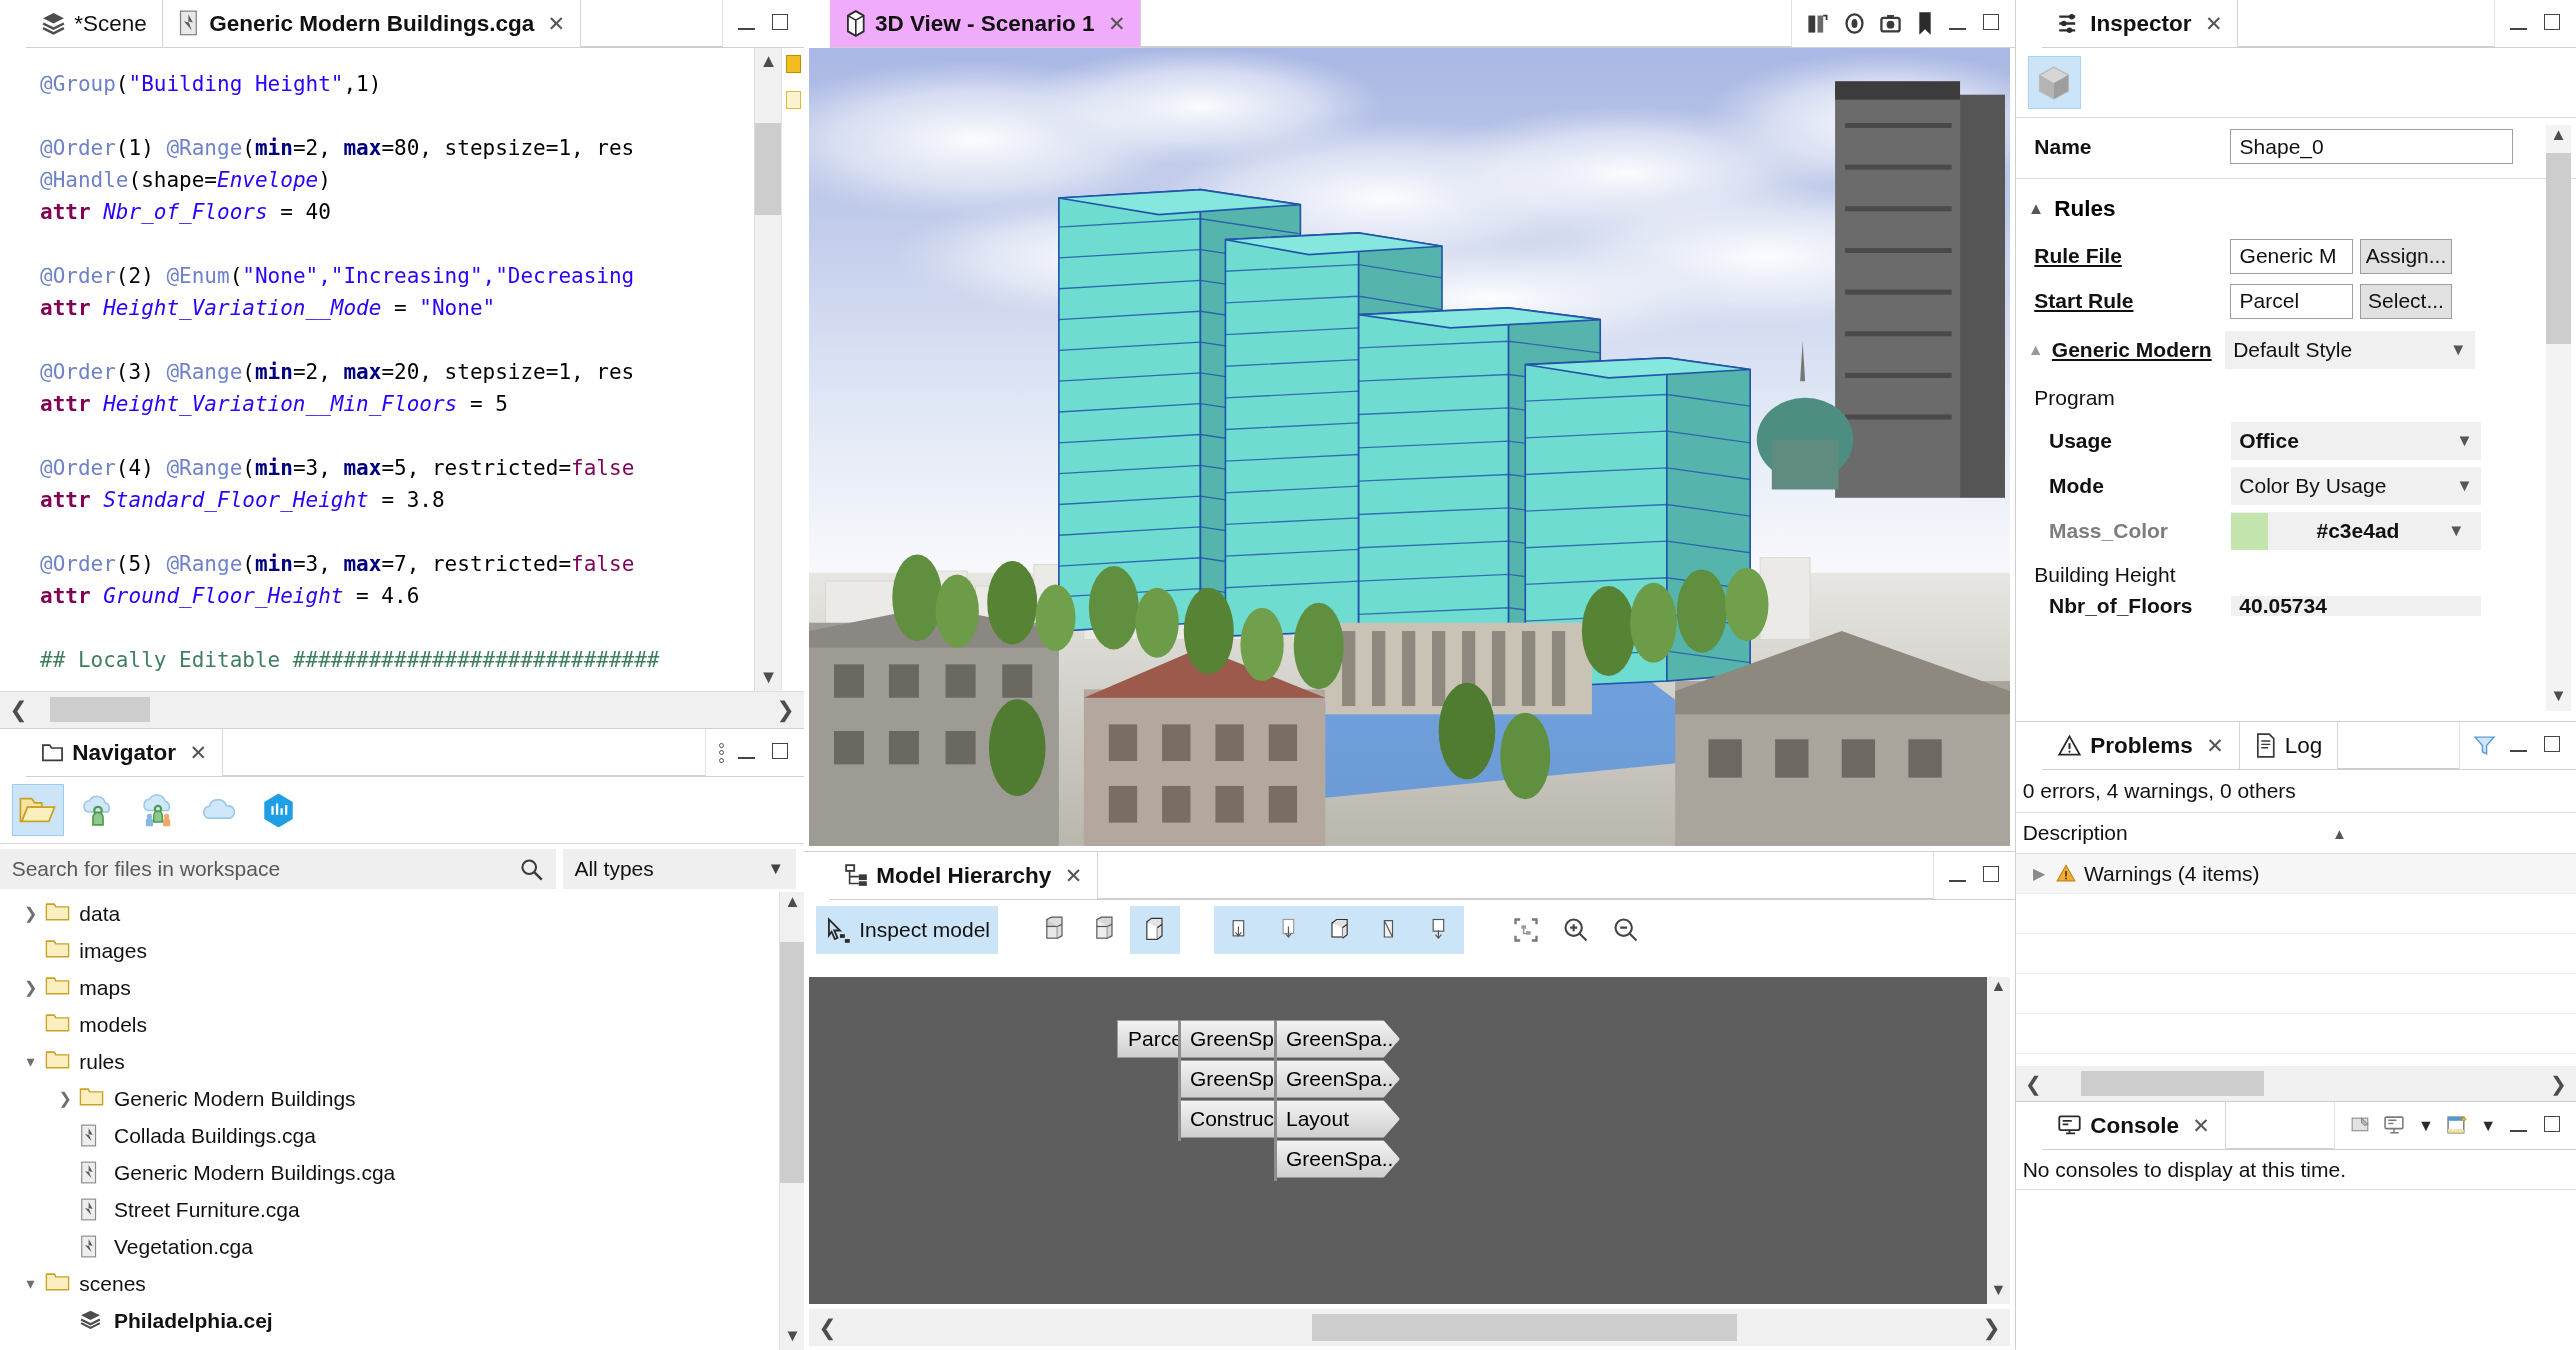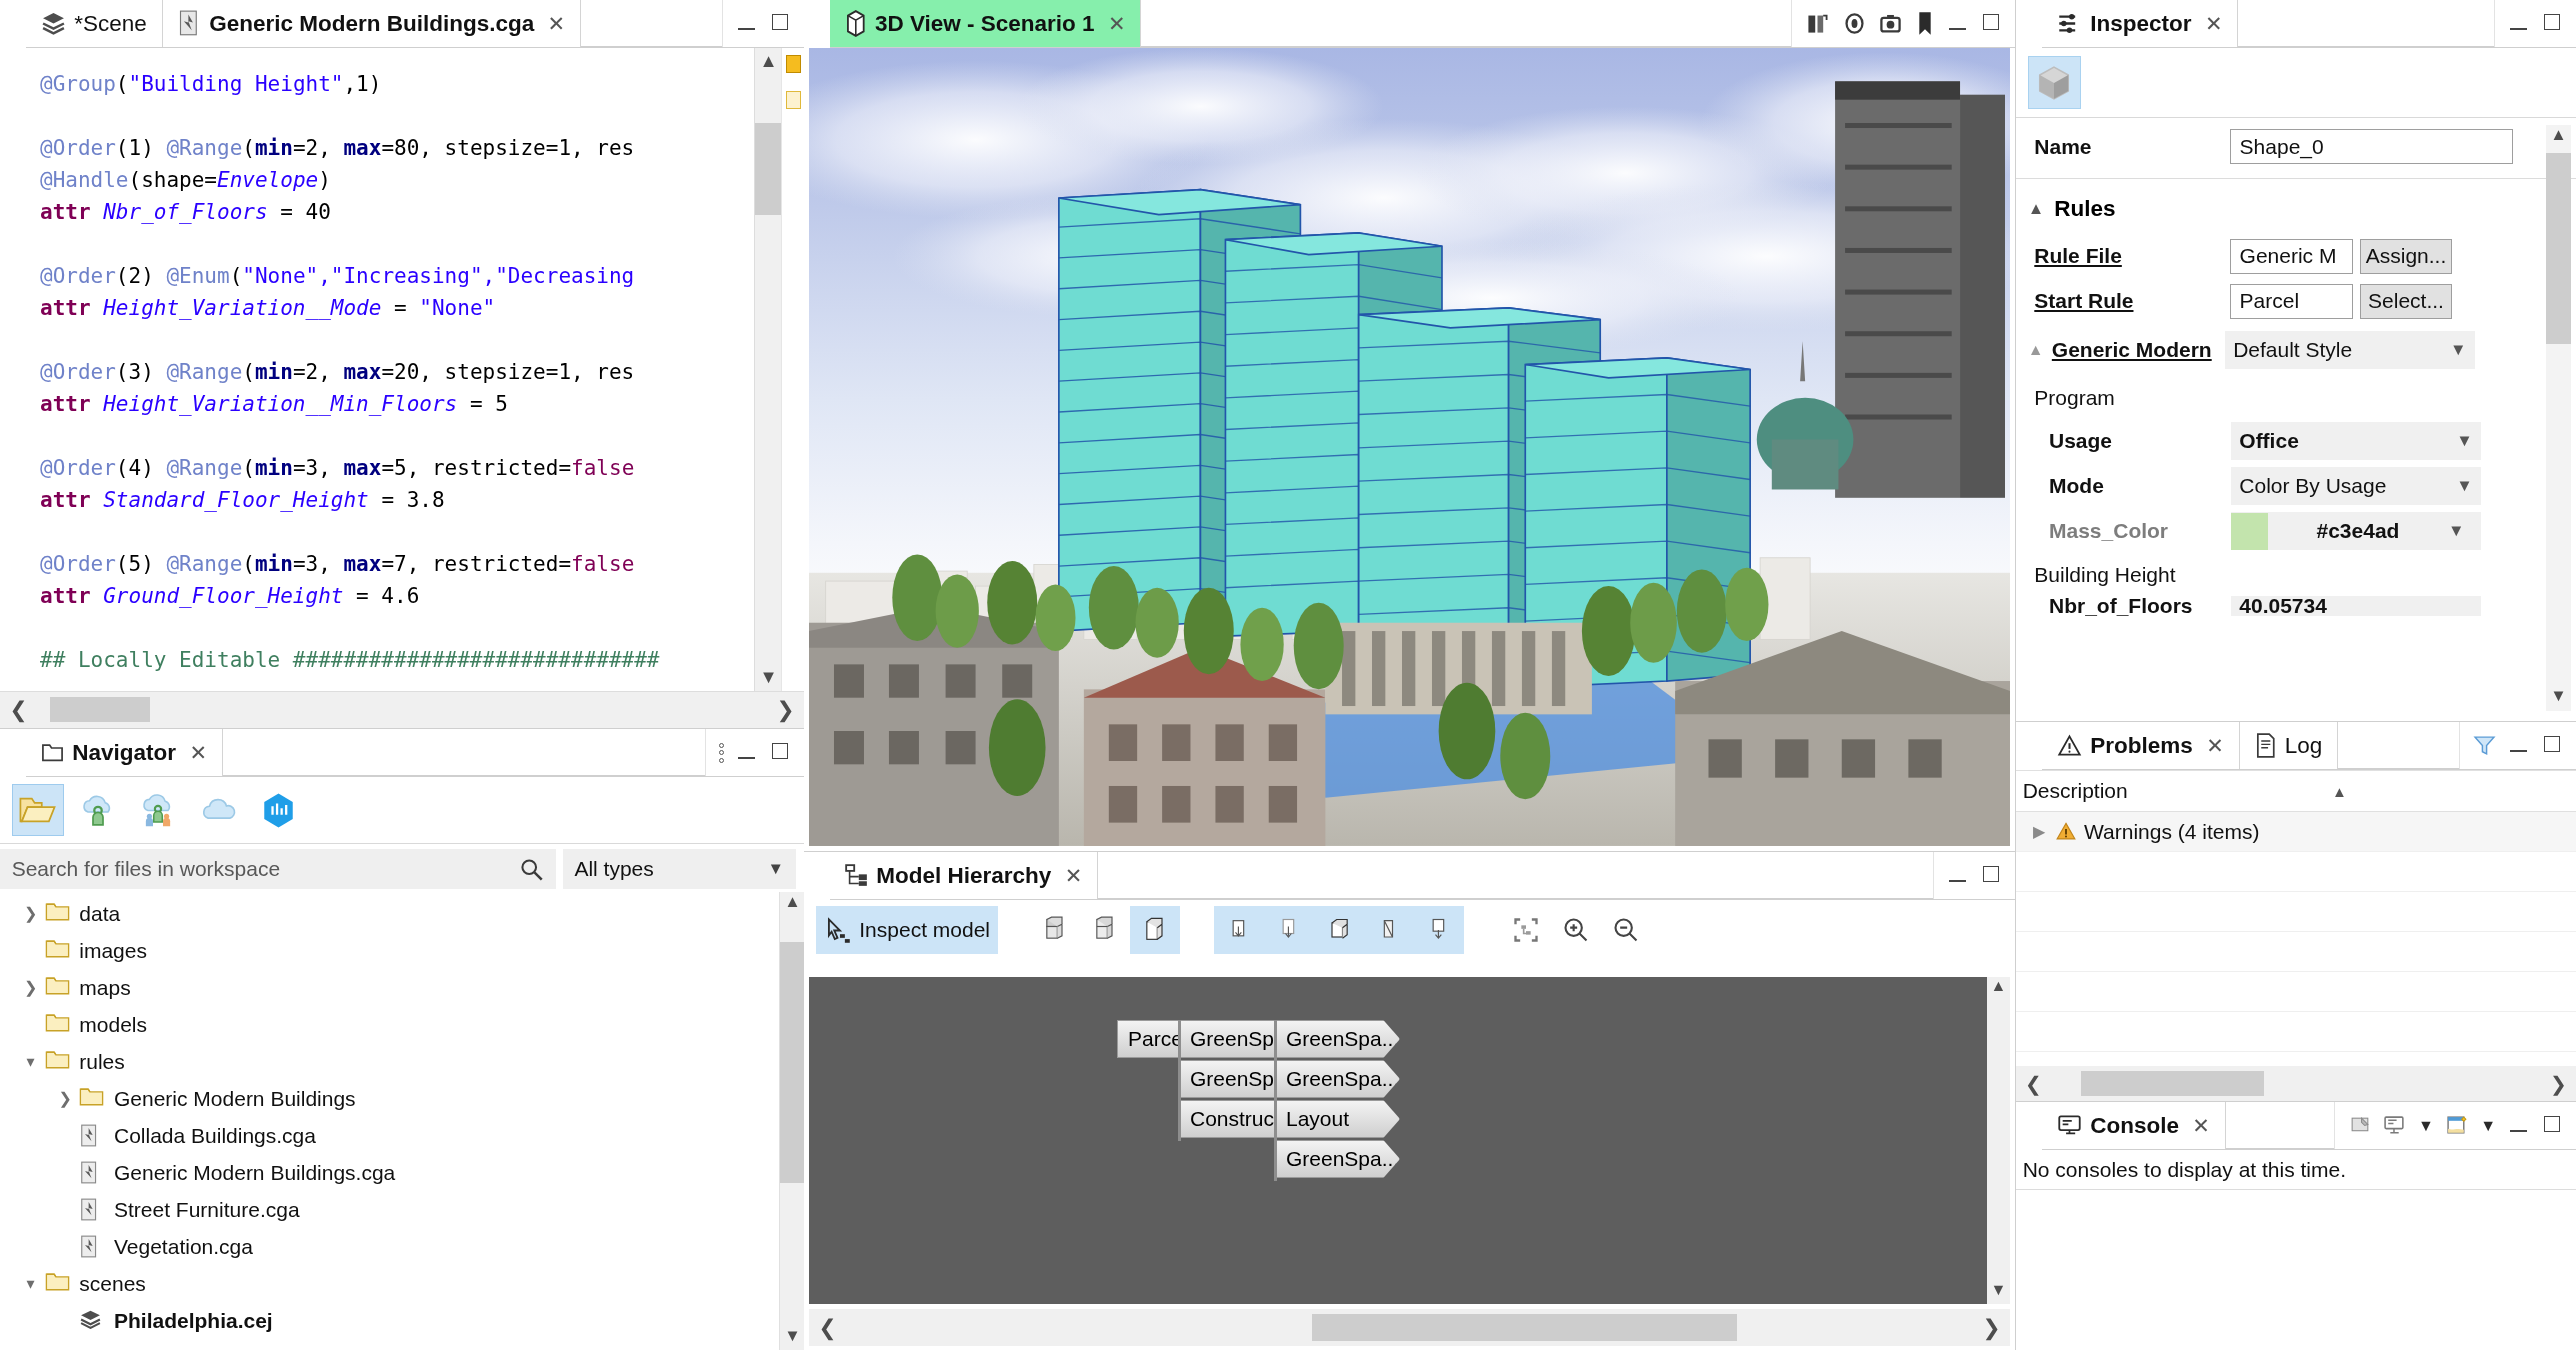--- a/index.html
+++ b/index.html
@@ -19,21 +19,21 @@
     position: relative;
     margin-left: 26px;
   }
   .tab {
     display: flex; align-items: center; gap: 8.3px;
     padding: 0 15px; font-size: 22.5px; color: #111;
     border-right: 0.8px solid #d4d4d4;
     background: #fff; cursor: default; white-space: nowrap;
   }
   .tab.active { font-weight: bold; }
-  .tab.accent { background: #86efac; }
+  .tab.accent { background: #f0abfc; }
   .tab .x { font-size: 21px; color: #555; margin-left: 5px; font-weight: normal;}
   .tabfill { flex: 1; border-bottom: 0.8px solid #cfcfcf; }
   .tabtools {
     display: flex; align-items: center; gap: 11.7px;
     padding: 0 13.3px; border-left: 0.8px solid #e3e3e3;
   }
   .winbtn { font-size: 20px; color: #333; width: 21.6px; text-align: center; }
   .sq { width: 16px; height: 16px; border: 1.7px solid #444; display:inline-block;}
   .dash { width: 16.7px; height: 1.7px; background: #444; display:inline-block;}
   .dots3 { display:flex; flex-direction:column; gap:2.5px; align-items:center;}
@@ -1025,20 +1025,21 @@
       <span>
         <svg width="23" height="23" viewBox="0 0 22 22">
             <path d="M2 3h18l-7 8v8l-4-2v-6z" fill="#cfe6f8" stroke="#5b9bd5" stroke-width="1.4"></path>
           </svg>
       </span>
       <span class="winbtn"><span class="dash"></span></span>
       <span class="winbtn"><span class="sq"></span></span>
     </div>
   </div>
 
+  <div class="psummary">0 errors, 4 warnings, 0 others</div>
   <div class="pcolhdr">
     <span>Description</span>
     <span style="position:absolute;left:316px;font-size:15px;color:#555;">▲</span>
   </div>
   <div>
     <div class="prow alt">
       <span style="width:33px;text-align:center;font-size:16px;color:#8a8a8a;">▶</span>
       <span style="margin-right:8.3px;">
         <svg width="20" height="18.3" viewBox="0 0 18 16">
             <path d="M9 1l8 14H1z" fill="#f0ad33" stroke="#c2851b"></path>

